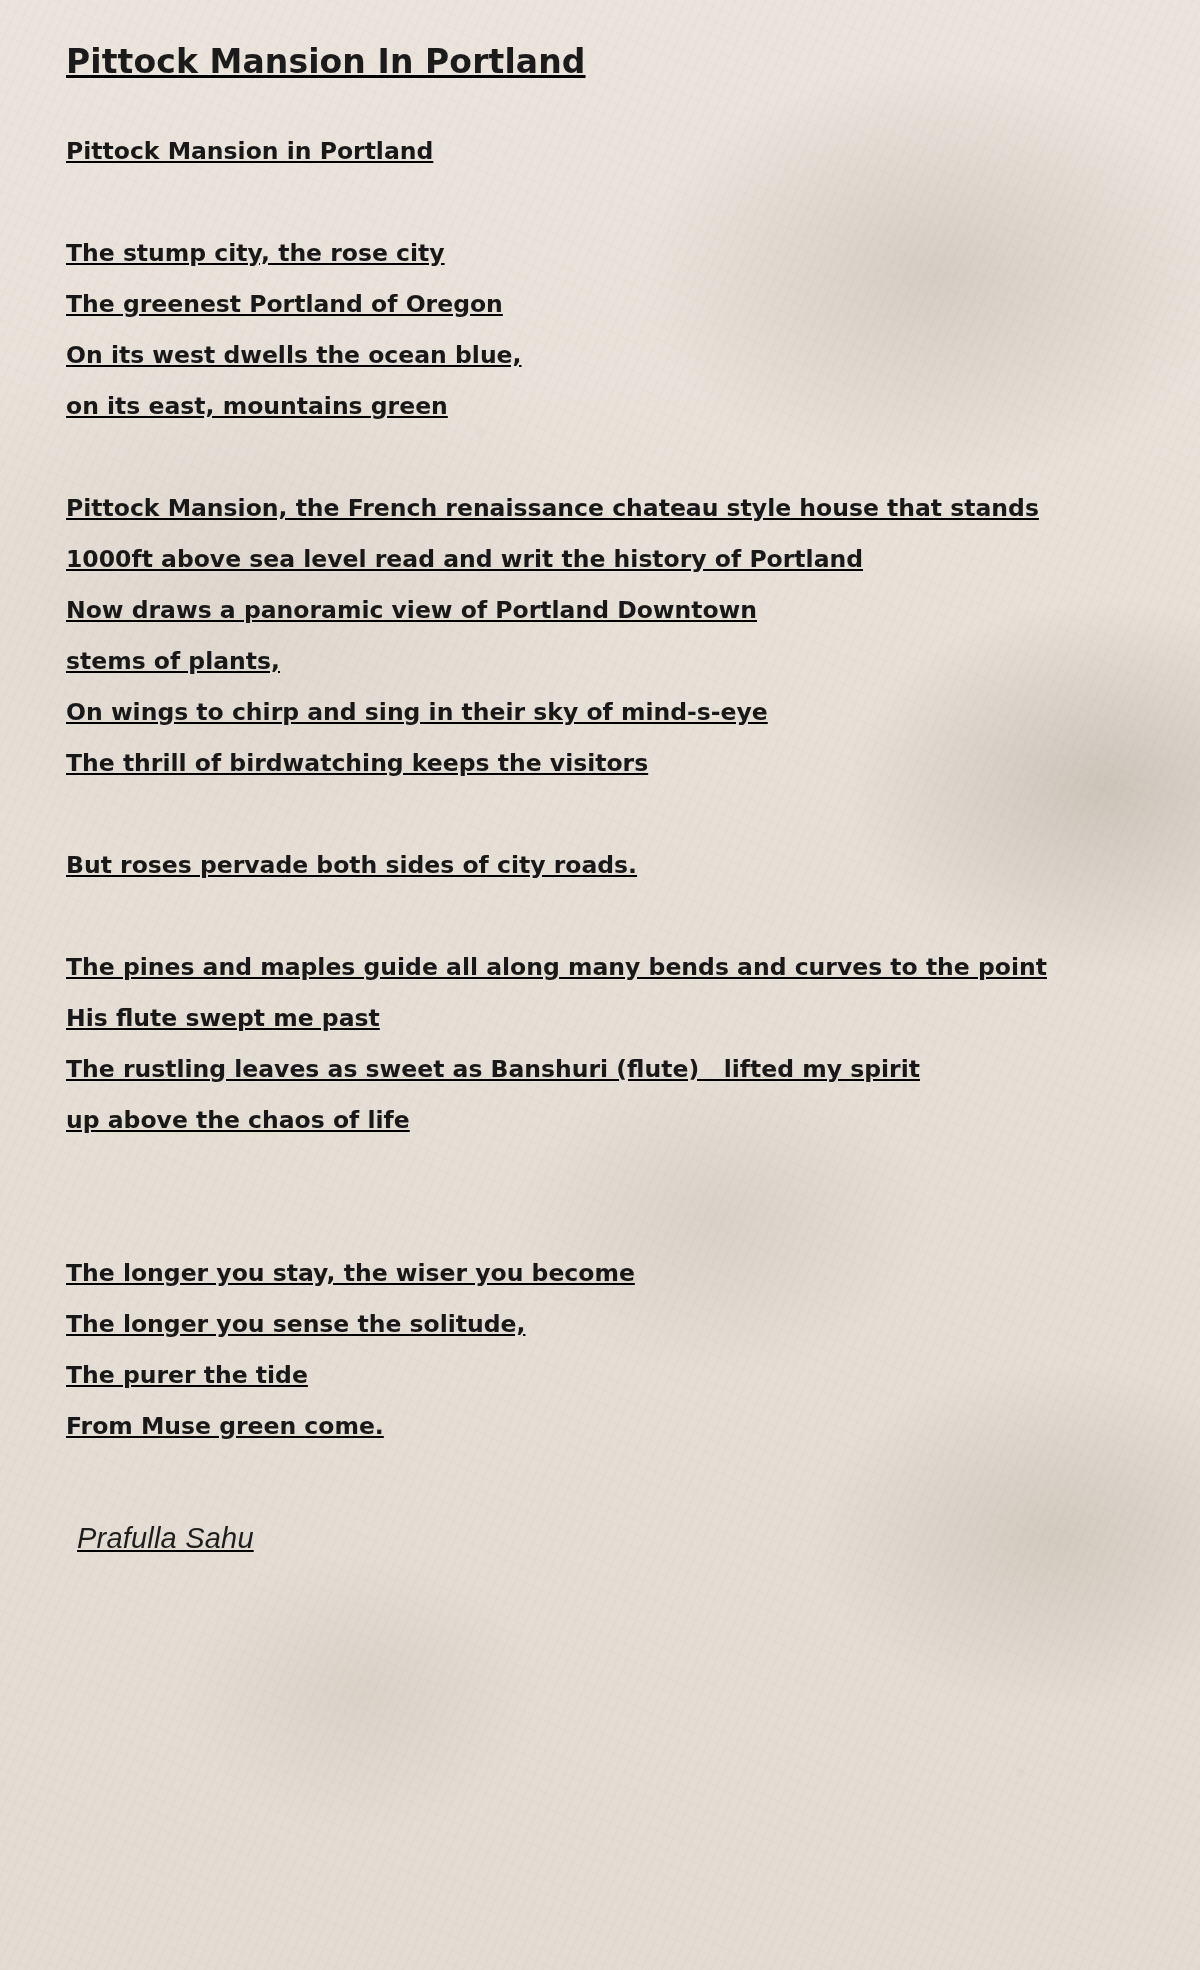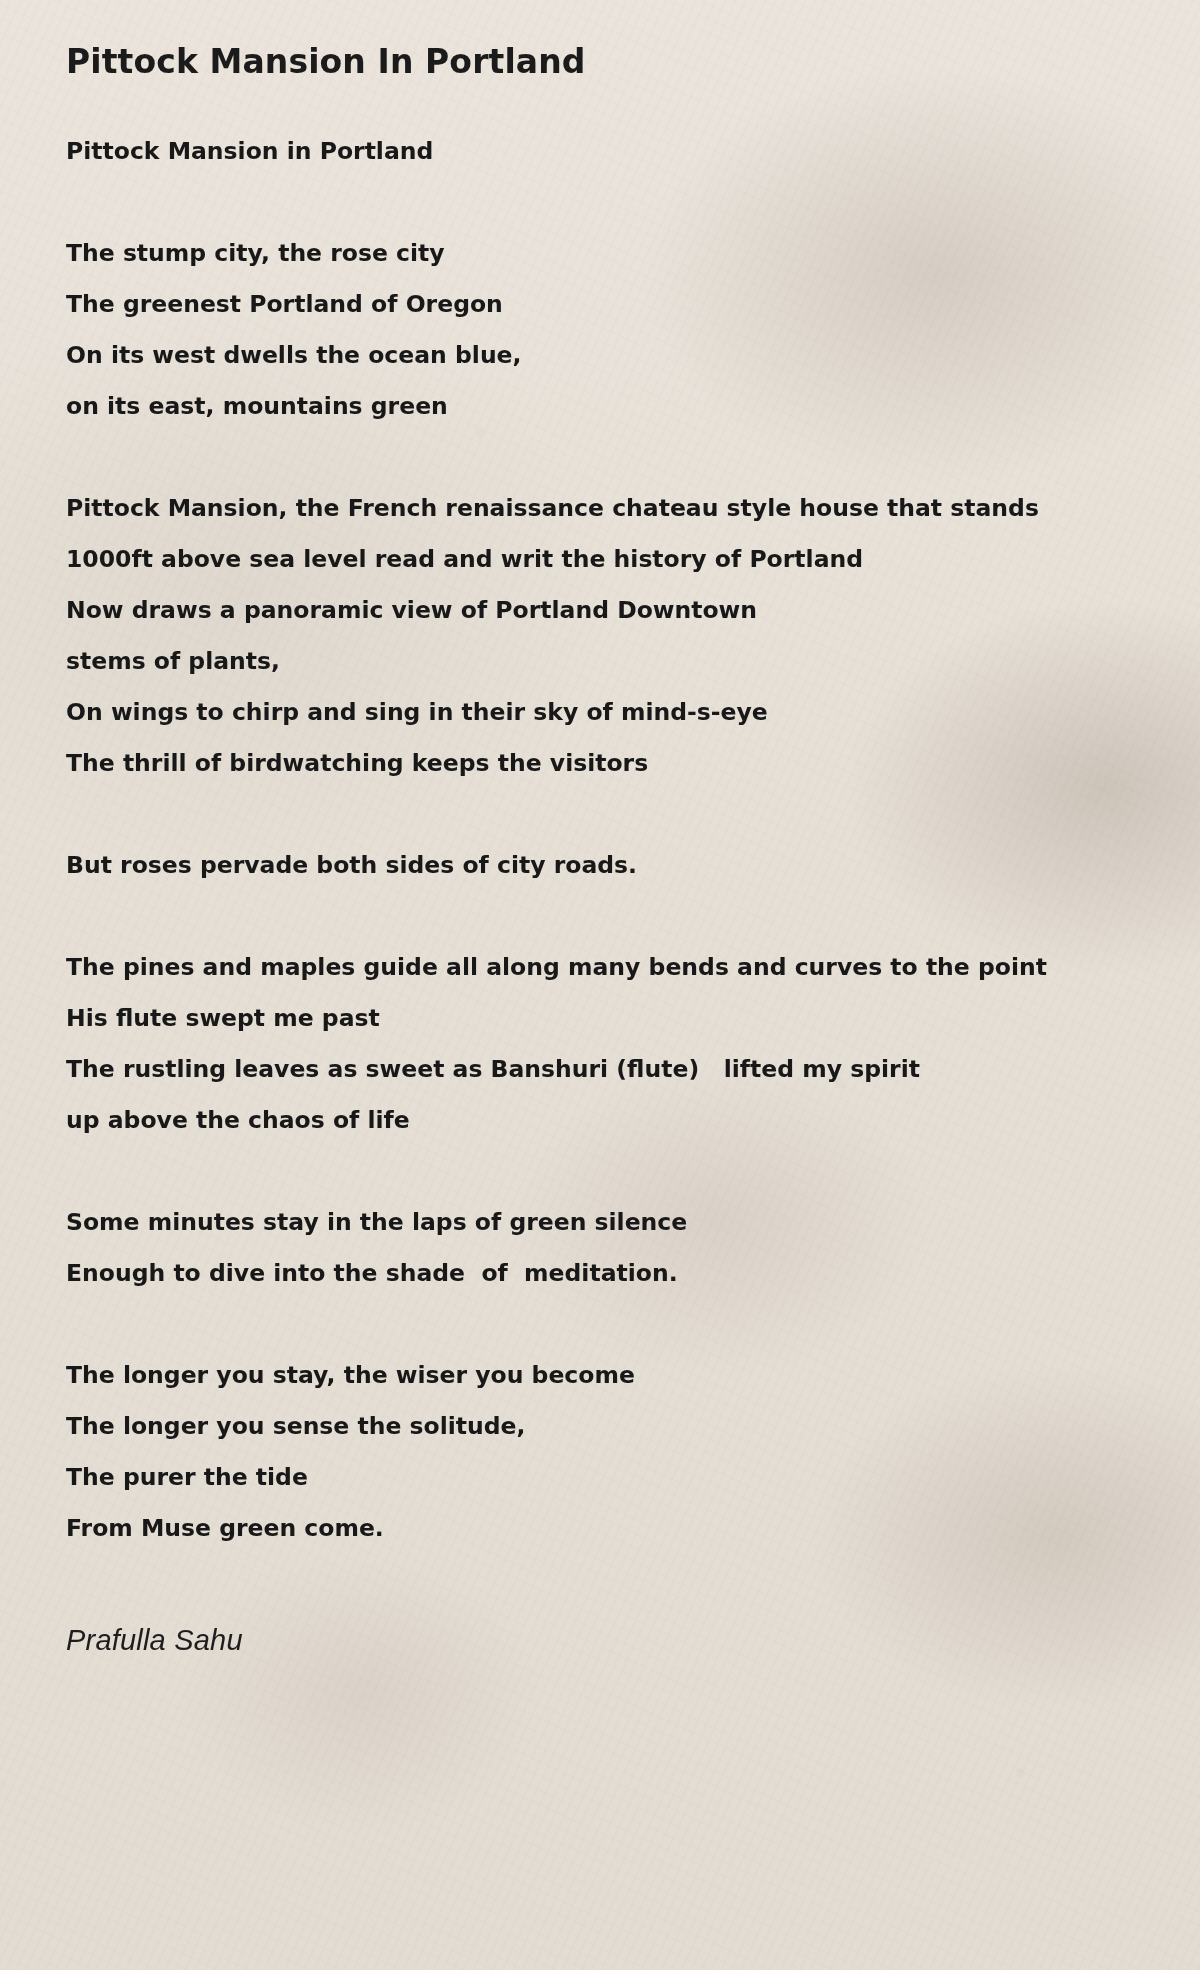--- a/index.html
+++ b/index.html
@@ -21,20 +21,21 @@
     box-sizing: border-box;
     background-color: #e9e3db;
     background-image:
       radial-gradient(ellipse 420px 300px at 78% 14%, rgba(168,154,142,0.30) 0%, rgba(168,154,142,0.0) 70%),
       radial-gradient(ellipse 360px 260px at 92% 40%, rgba(150,136,124,0.32) 0%, rgba(150,136,124,0.0) 72%),
       radial-gradient(ellipse 300px 220px at 60% 62%, rgba(176,163,150,0.22) 0%, rgba(176,163,150,0.0) 70%),
       radial-gradient(ellipse 340px 240px at 88% 78%, rgba(158,144,132,0.26) 0%, rgba(158,144,132,0.0) 72%),
       radial-gradient(ellipse 260px 200px at 30% 86%, rgba(176,163,150,0.18) 0%, rgba(176,163,150,0.0) 70%),
       radial-gradient(ellipse 500px 380px at 20% 30%, rgba(190,180,168,0.20) 0%, rgba(190,180,168,0.0) 75%),
       linear-gradient(180deg, #eae4dc 0%, #e6dfd6 45%, #e3dcd2 100%);
+    text-decoration: underline;
   }
 
   
   .paper-texture {
     position: absolute;
     inset: 0;
     pointer-events: none;
     opacity: 0.55;
     background-image:
       repeating-linear-gradient(115deg, rgba(140,125,112,0.05) 0px, rgba(140,125,112,0.05) 2px, rgba(255,255,255,0) 2px, rgba(255,255,255,0) 9px),
@@ -81,20 +82,21 @@
     white-space: pre;
   }
 
   .author {
     margin-top: 70px;
     font-size: 29px;
     font-style: italic;
     font-family: "Liberation Sans", sans-serif;
     color: #1d1d1d;
     letter-spacing: 0.2px;
+    margin-left: 11px;
   }
 </style>
 </head>
 <body>
 
 <div class="page">
   <div class="paper-texture"></div>
 
   <div class="content">
 
@@ -126,24 +128,20 @@
           <div class="line">But roses pervade both sides of city roads.</div>
         </div>
         <div class="stanza-gap"></div>
         <div class="stanza">
           <div class="line">The pines and maples guide all along many bends and curves to the point</div>
           <div class="line">His flute swept me past</div>
           <div class="line">The rustling leaves as sweet as Banshuri (flute)   lifted my spirit</div>
           <div class="line">up above the chaos of life</div>
         </div>
         <div class="stanza-gap"></div>
-        <div class="stanza">
-          <div class="line">Some minutes stay in the laps of green silence</div>
-          <div class="line">Enough to dive into the shade  of  meditation.</div>
-        </div>
         <div class="stanza-gap"></div>
         <div class="stanza">
           <div class="line">The longer you stay, the wiser you become</div>
           <div class="line">The longer you sense the solitude,</div>
           <div class="line">The purer the tide</div>
           <div class="line">From Muse green come.</div>
         </div>
       </div>
 
     <div class="author">Prafulla Sahu</div>

